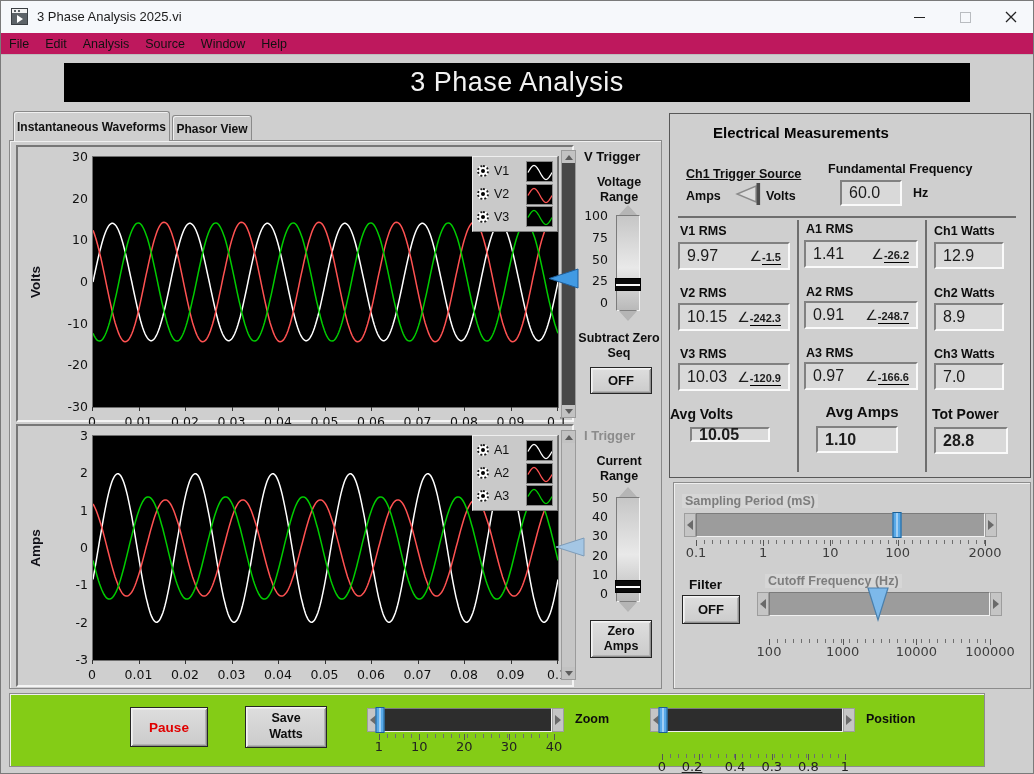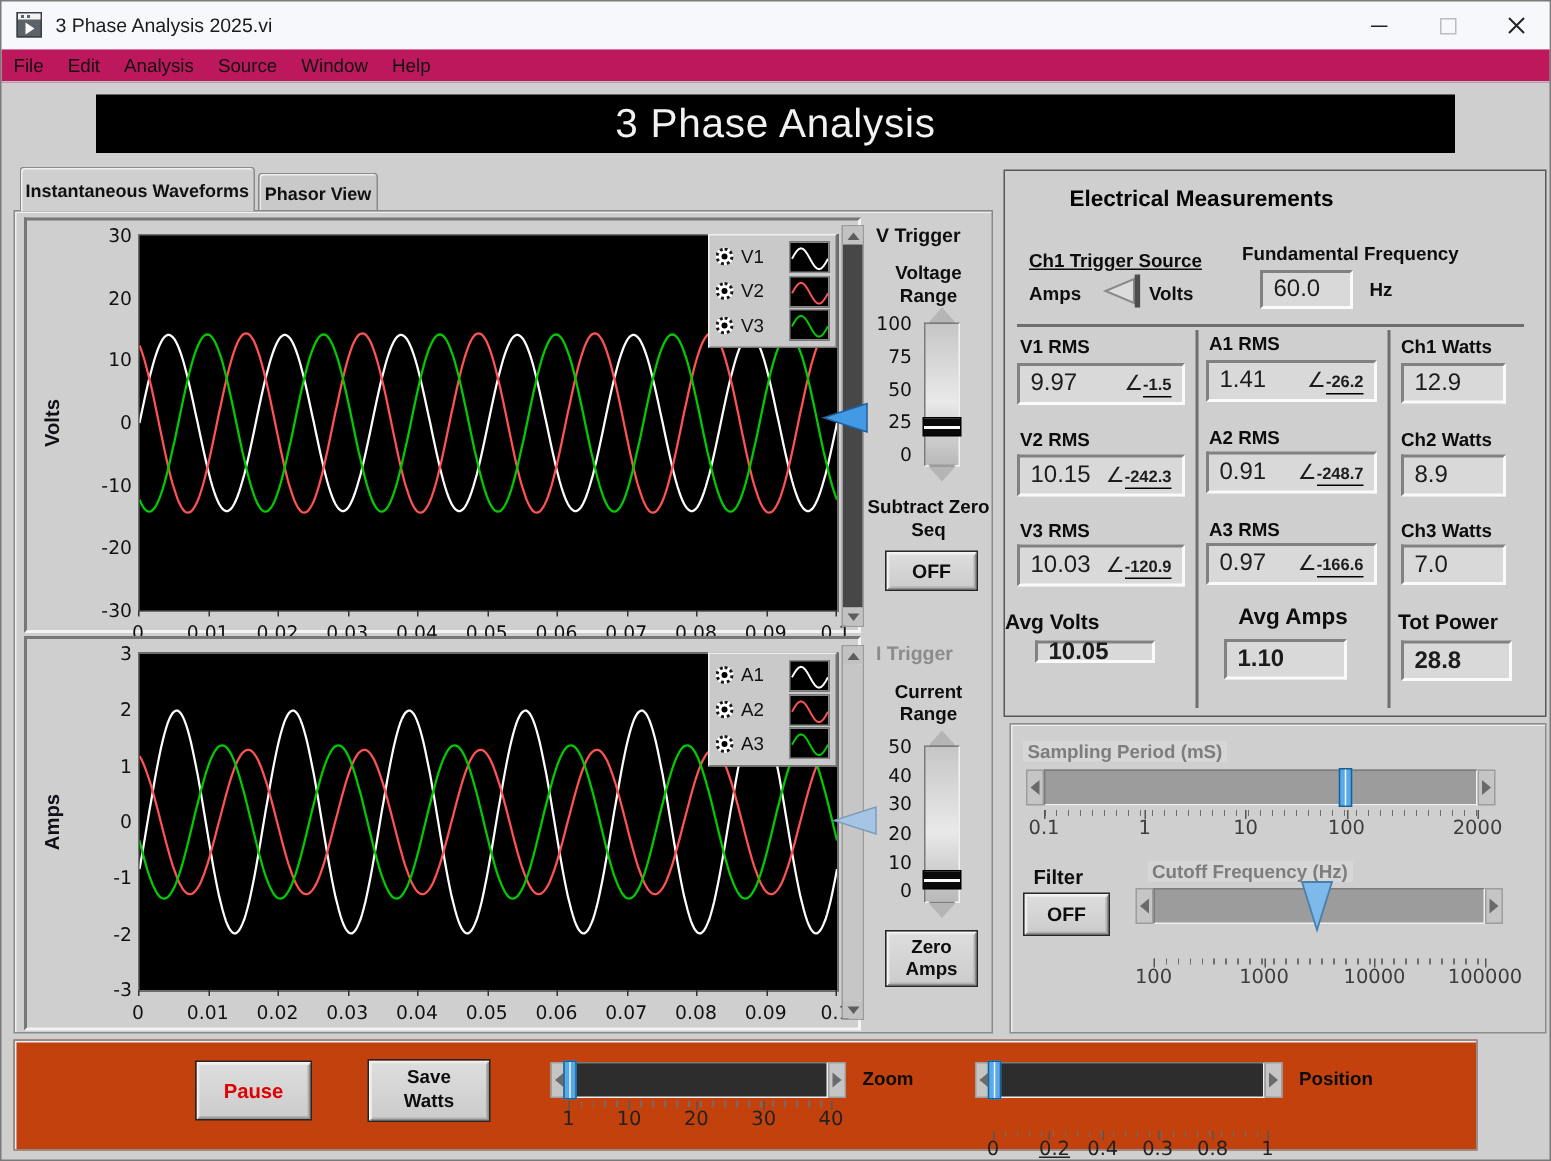--- a/index.html
+++ b/index.html
@@ -71,21 +71,21 @@
   #meas{left:668px;top:112px;width:362px;height:365px;border:1.5px solid #585858;background:#cfcfcf;box-sizing:border-box;}
   .mlabel{font-size:12.5px;font-weight:bold;color:#0d0d0d;white-space:nowrap;}
   .vbox{box-sizing:border-box;border:2px solid;border-color:#818181 #fafafa #fafafa #818181;background:#d9d9d9;display:flex;align-items:center;padding:0 7px;font-size:16px;color:#1c1c1c;}
   .vbox .ang{margin-left:auto;display:flex;align-items:baseline;}
   .ang-sym{font-family:"DejaVu Sans",sans-serif;font-size:14px;}
   .ang-val{font-size:11px;font-weight:bold;border-bottom:1.4px solid #000;padding-bottom:1px;}
   .divider-h{background:#6e6e6e;height:1.5px;}
   .divider-v{background:#6e6e6e;width:1.5px;}
   
   #samp{left:672px;top:481px;width:358px;height:207px;border:1px solid #8c8c8c;box-shadow:inset 1px 1px 0 #efefef;background:#cfcfcf;box-sizing:border-box;}
-  #bottombar{left:8px;top:692px;width:976px;height:74px;border:1px solid #8c8c8c;box-shadow:inset 1px 1px 0 #efefef;background:#c2410c;box-sizing:border-box;}
+  #bottombar{left:8px;top:692px;width:976px;height:74px;border:1px solid #8c8c8c;box-shadow:inset 1px 1px 0 #efefef;background:#84cc16;box-sizing:border-box;}
   .chip{font-size:12.5px;font-weight:bold;color:#7d7d7d;background:#d6d6d6;padding:0 3px;white-space:nowrap;}
   .hslider{display:flex;align-items:stretch;}
   .hcap{width:12px;background:#c5c5c5;border:1px solid #9d9d9d;box-sizing:border-box;display:flex;align-items:center;justify-content:center;flex:none;}
   .htrack{flex:1;position:relative;border:1px solid;border-color:#7b7b7b #f0f0f0 #f0f0f0 #7b7b7b;box-sizing:border-box;}
   .htrack.gray{background:#9c9c9c;}
   .htrack.darkf{background:#2d2d2d;}
   .hbars{position:absolute;top:-2px;bottom:-2px;width:9px;transform:translateX(-50%);background:#58a9e8;border:1px solid #1c5f93;box-sizing:border-box;}
   .hbars::after{content:"";position:absolute;left:2.5px;top:0;bottom:0;width:1.6px;background:#eaf5ff;}
   .hscale{position:relative;}
   .hscale .minor{position:absolute;left:0;right:0;top:0;height:4px;background:repeating-linear-gradient(90deg,#6e6e6e 0 1px,transparent 1px 8px);}
@@ -536,21 +536,21 @@
         </div>
       <div class="hcap">
           <div class="tri-rt"></div>
         </div>
     </div>
     <div class="abs hscale blackscale" style="left:652px;top:40px;width:183px;height:20px;">
         <div class="minor"></div>
         <i style="left: 0px;"></i>
         <span style="left: 0px;">0</span>
         <i style="left: 36.6px;"></i>
-        <span style="left: 41px; text-decoration: underline;">0.2</span>
+        <span style="left: 30px; text-decoration: underline;">0.2</span>
         <i style="left: 73.2px;"></i>
         <span style="left: 73.2px;">0.4</span>
         <i style="left: 109.8px;"></i>
         <span style="left: 109.8px;">0.3</span>
         <i style="left: 146.4px;"></i>
         <span style="left: 146.4px;">0.8</span>
         <i style="left: 183px;"></i>
         <span style="left: 183px;">1</span>
       </div>
     <div class="abs mlabel" style="left:856px;top:18px;font-size:12.5px;">Position</div>

